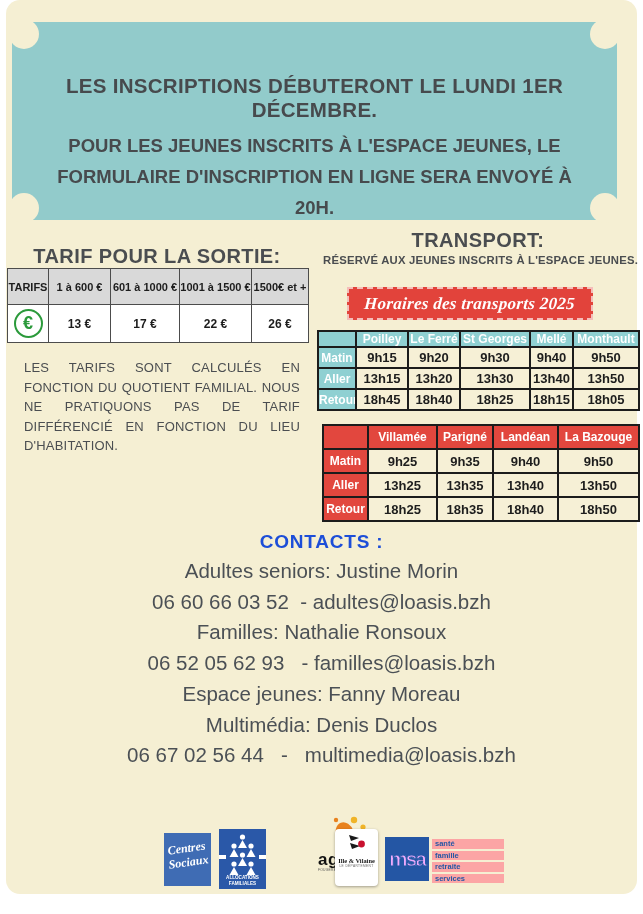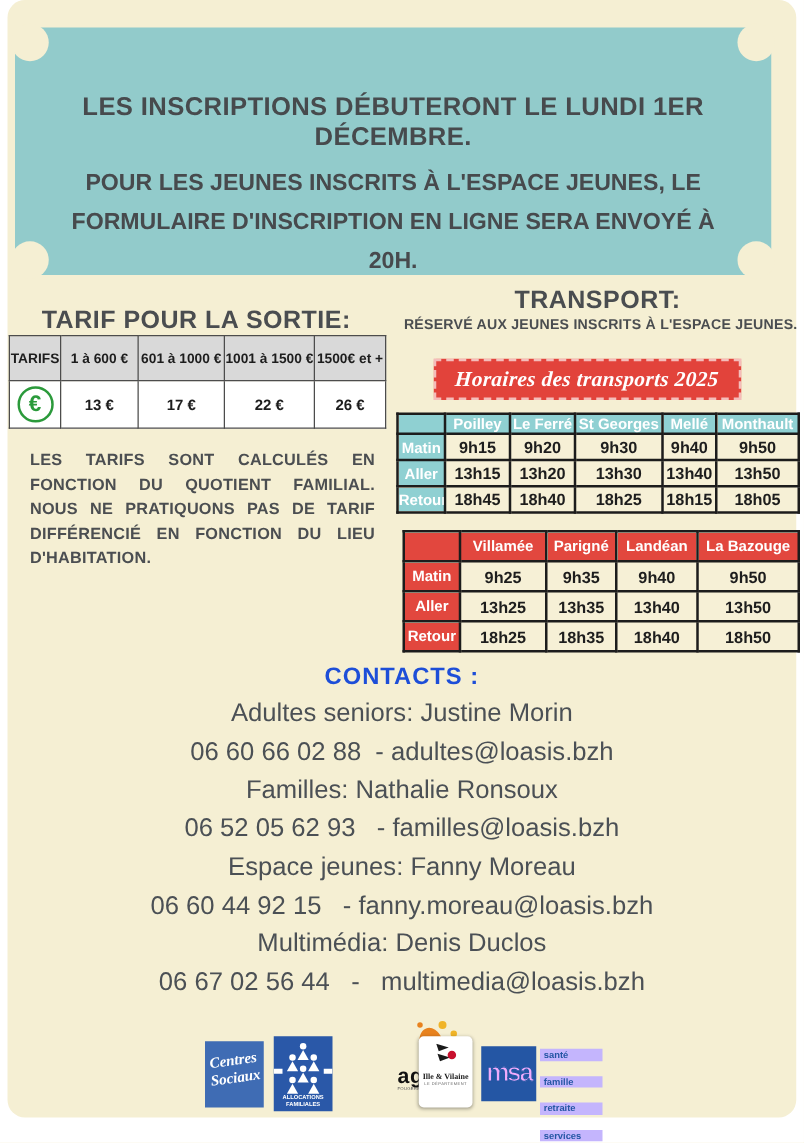--- a/index.html
+++ b/index.html
@@ -24,21 +24,21 @@
   
   .tarif-title { position:absolute; left:1px; top:233px; width:300px; text-align:center;
                  font-size:20px; font-weight:bold; color:#4a4d50; letter-spacing:.4px;margin-top:12px; }
   .tarif-table { position:absolute; left:1px; top:268px; width:301px; border-collapse:collapse;
                  table-layout:fixed; }
   .tarif-table th, .tarif-table td { border:1.5px solid #4c4c4c; text-align:center; }
   .tarif-table th { height:36px; background:#d9d9d9; font-size:11px; font-weight:bold; color:#1d1d1d; }
   .tarif-table td { height:38px; background:#ffffff; font-size:12px; font-weight:bold; color:#1d1d1d; }
   .euro { display:inline-flex; width:29px; height:29px; border:2.5px solid #2b9a3b; border-radius:50%;
           align-items:center; justify-content:center; color:#2b9a3b; font-size:18px; font-weight:bold; }
-  .tarif-note { position:absolute; left:18px; top:358px; width:276px; font-size:13px; font-weight:bold;
+  .tarif-note { position:absolute; left:18px; top:358px; width:276px; font-size:13px; font-weight:normal;
                 color:#4b4e51; line-height:19.5px; text-align:justify; letter-spacing:.2px; }
 
   
   .transport-title { position:absolute; left:322px; top:229px; width:300px; text-align:center;
                      font-size:20px; font-weight:bold; color:#4a4d50; letter-spacing:.4px; }
   .transport-sub { position:absolute; left:312px; top:254px; width:320px; text-align:right;
                    font-size:11.3px; font-weight:bold; color:#4a4d50; letter-spacing:.2px; }
   .ribbon { position:absolute; left:341px; top:287px; width:246px; height:33px; background:#e2433b;
             display:flex; align-items:center; justify-content:center;
             border:2px dashed rgba(255,255,255,.65); }
@@ -76,22 +76,22 @@
   .logo-agglo .sub { font-size:3.4px; color:#555555; letter-spacing:.2px; }
   .logo-iv { position:absolute; left:329px; top:829px; width:43px; height:57px; background:#ffffff;
              border-radius:4px; box-shadow:0 1px 3px rgba(0,0,0,.35); text-align:center; padding-top:6px; }
   .logo-iv .name { font-family:"Liberation Serif", serif; font-size:6.4px; font-weight:bold; color:#1a1a1a; }
   .logo-iv .sub { font-size:3.2px; color:#666666; letter-spacing:.4px; }
   .logo-msa { position:absolute; left:379px; top:837px; width:44px; height:44px; background:#2456a4;
               display:flex; align-items:center; justify-content:center; }
   .logo-msa span { color:#f0abfc; font-weight:bold; font-size:21px; letter-spacing:-2px;
                    -webkit-text-stroke:1px #2456a4; text-shadow:0 0 0 #fff; }
   .msa-strips { position:absolute; left:426px; top:839px; width:58px; }
-  .msa-strip { background:#c4b5fd; color:#2456a4; font-weight:bold; font-size:7.5px; line-height:9.5px;
-               padding-left:3px; margin-bottom:12px; width:50px; }
+  .msa-strip { background:#fca5a5; color:#2456a4; font-weight:bold; font-size:7.5px; line-height:9.5px;
+               padding-left:3px; margin-bottom:2px; width:72px; }
 </style>
 </head>
 <body>
 
 <div class="stage">
   <div class="page">
 
     <div class="banner">
       <div class="notch tl"></div>
       <div class="notch tr"></div>
@@ -218,25 +218,24 @@
         <td>18h35</td>
         <td>18h40</td>
         <td>18h50</td>
       </tr>
     </tbody>
       </table>
 
     <div class="contacts-title">CONTACTS :</div>
     <div class="contacts">
       <div class="contact-line">Adultes seniors: Justine Morin</div>
-      <div class="contact-line">06 60 66 02 88  - adultes@loasis.bzh</div>
+      <div class="contact-line">06 60 66 03 52  - adultes@loasis.bzh</div>
       <div class="contact-line">Familles: Nathalie Ronsoux</div>
       <div class="contact-line">06 52 05 62 93   - familles@loasis.bzh</div>
       <div class="contact-line">Espace jeunes: Fanny Moreau</div>
-      <div class="contact-line">06 60 44 92 15   - fanny.moreau@loasis.bzh</div>
       <div class="contact-line">Multimédia: Denis Duclos</div>
       <div class="contact-line">06 67 02 56 44   -   multimedia@loasis.bzh</div>
     </div>
 
     <div class="logo-cs">
       <div class="script">
         <span>Centres</span><br>
         <span>Sociaux</span>
       </div>
     </div>

